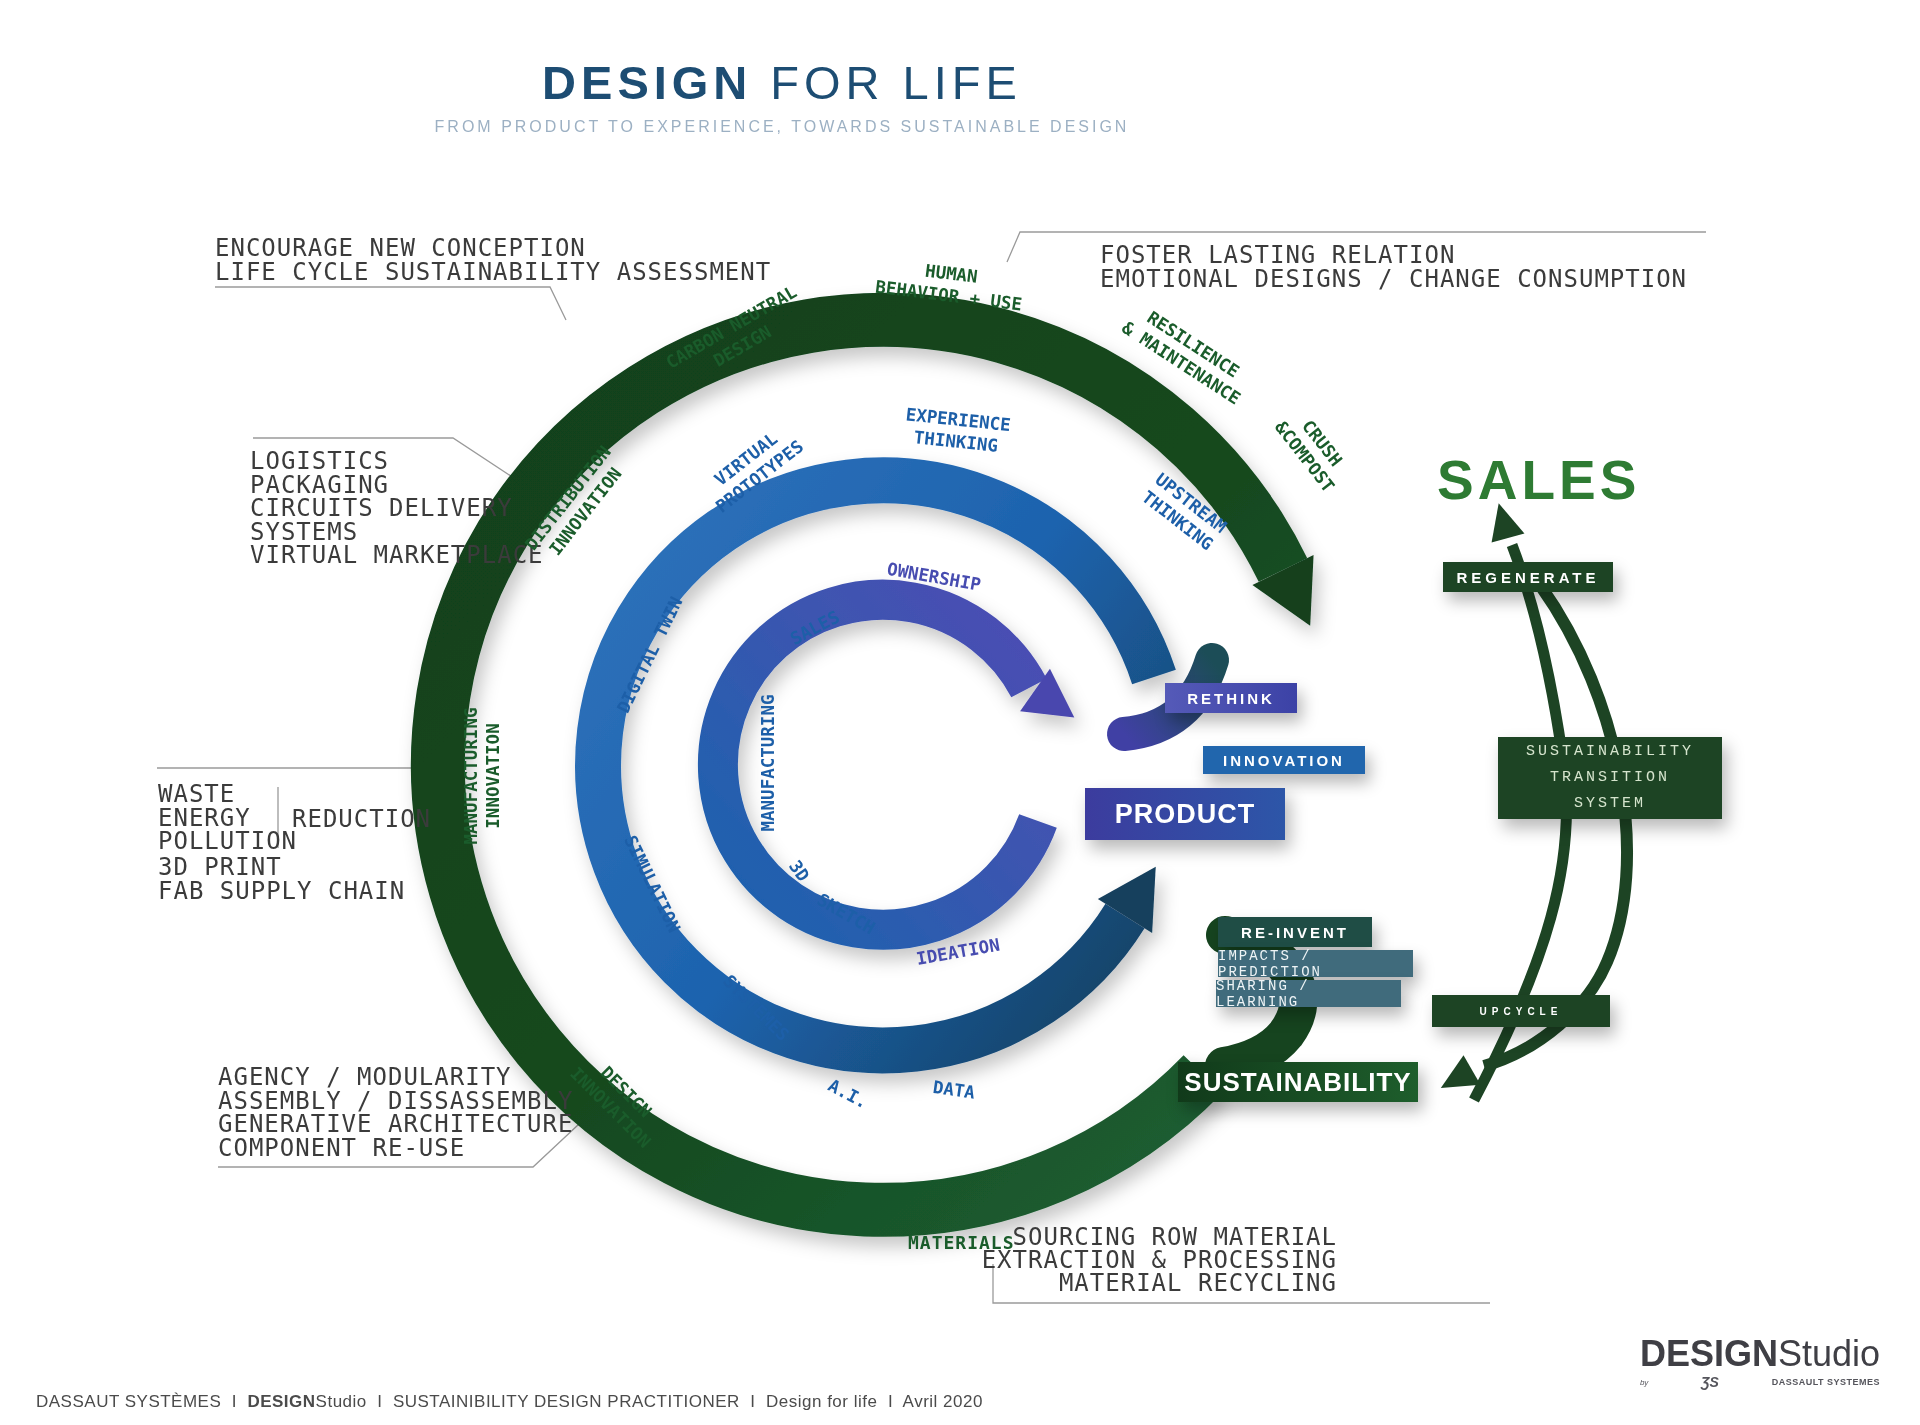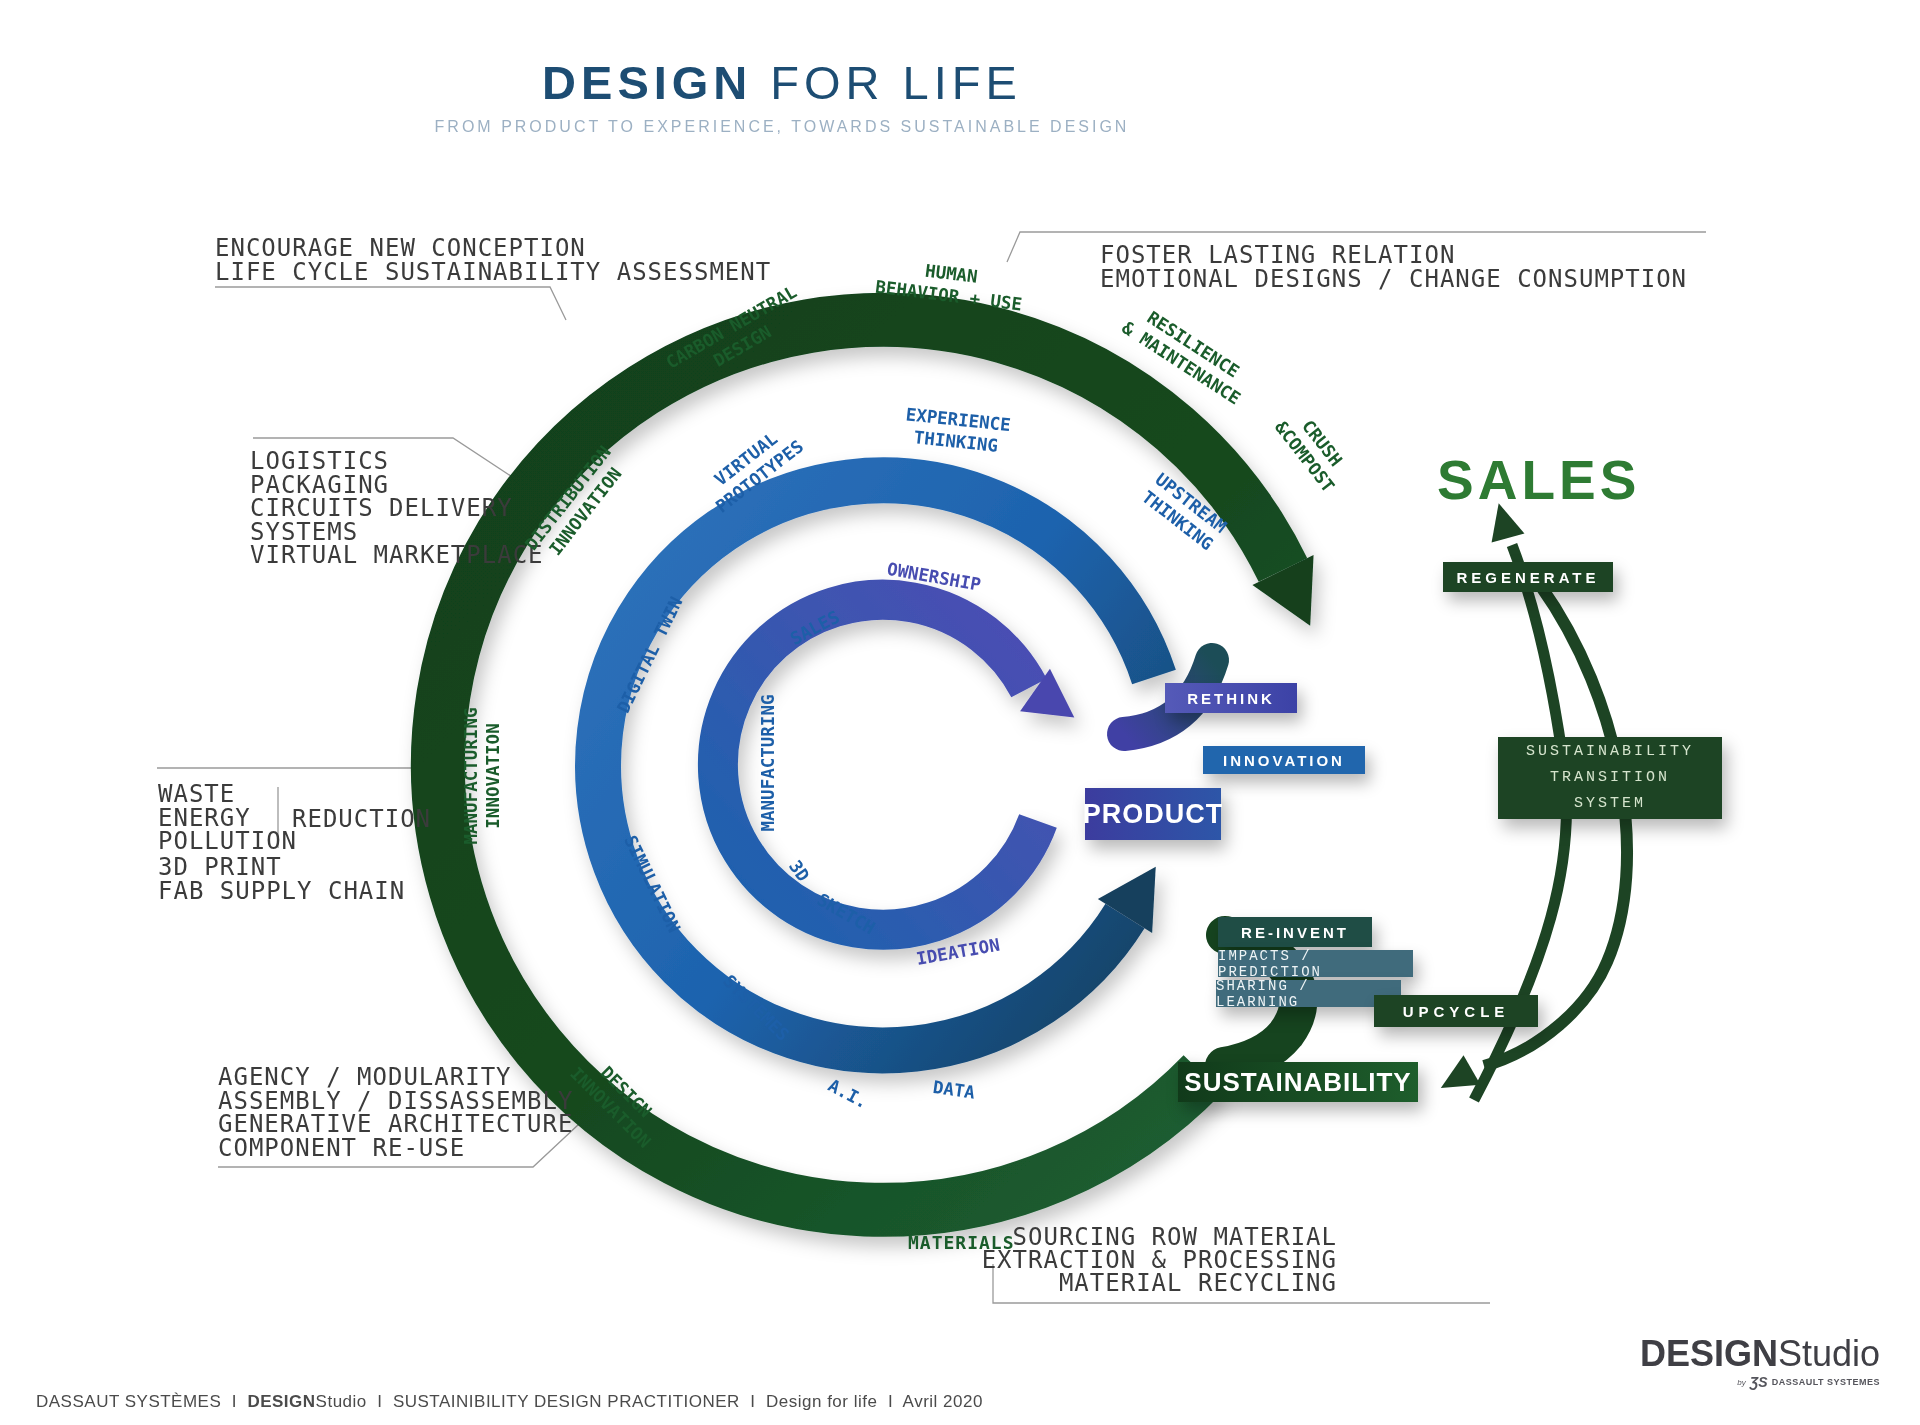--- a/index.html
+++ b/index.html
@@ -25,48 +25,48 @@
        transform:translate(-50%,-50%) rotate(var(--r,0deg))}
   .g{color:var(--greenText)} .b{color:var(--blueText)} .i{color:var(--indigoText)}
   .box{position:absolute;z-index:5;display:flex;align-items:center;justify-content:center;
        color:#fff;font-weight:bold;box-shadow:5px 9px 16px rgba(0,0,0,.28);
        font-family:"Liberation Sans",sans-serif}
   .box.mono{font-family:"Liberation Mono",monospace;font-weight:normal}
   .bx-rethink{left:1165px;top:683px;width:132px;height:30px;font-size:15px;letter-spacing:3px;
        background:linear-gradient(90deg,#555ab8,#3c42a6)}
   .bx-innovation{left:1203px;top:746px;width:162px;height:28px;font-size:15px;letter-spacing:3px;
        background:var(--blueBox)}
-  .bx-product{left:1085px;top:788px;width:136px;height:52px;font-size:27px;letter-spacing:1px;
+  .bx-product{left:1085px;top:788px;width:200px;height:52px;font-size:27px;letter-spacing:1px;
        background:linear-gradient(90deg,#3c3c9e,#2d56a8)}
   .bx-reinvent{left:1218px;top:917px;width:154px;height:30px;font-size:15px;letter-spacing:3px;
        background:var(--tealBox)}
   .bx-impacts{left:1218px;top:950px;width:195px;height:27px;font-size:14px;letter-spacing:2px;
        background:var(--steelBox);color:#eef4f6}
   .bx-sharing{left:1216px;top:980px;width:185px;height:27px;font-size:14px;letter-spacing:2px;
        background:var(--steelBox);color:#eef4f6}
   .bx-sustainability{left:1178px;top:1062px;width:240px;height:40px;font-size:26px;letter-spacing:1px;
        background:linear-gradient(90deg,#113a1a,#1e5e2c)}
   .bx-regenerate{left:1443px;top:562px;width:170px;height:30px;font-size:15px;letter-spacing:4px;
        background:var(--dkgreen)}
-  .bx-upcycle{left:1374px;top:995px;width:164px;height:32px;font-size:15px;letter-spacing:5px;
+  .bx-upcycle{left:1432px;top:995px;width:178px;height:32px;font-size:10px;letter-spacing:5px;
        background:var(--dkgreen)}
   .bx-sts{left:1498px;top:737px;width:224px;height:82px;font-size:15px;letter-spacing:3px;
        background:var(--dkgreen);color:#d5e4cd;line-height:1.72;white-space:pre-line;text-align:center}
   .life{position:absolute;left:1437px;top:448px;z-index:4;color:var(--lifeGreen);
        font-size:55px;font-weight:800;letter-spacing:4px}
   .materials{position:absolute;left:908px;top:1232px;z-index:4;color:var(--greenText);
        font-family:"DejaVu Sans Mono","Liberation Mono",monospace;font-weight:bold;font-size:18px;letter-spacing:1px}
   .footer{position:absolute;left:36px;top:1392px;z-index:4;color:var(--footerGray);
        font-size:17px;letter-spacing:.5px;white-space:pre}
   .footer .fb{font-weight:bold}
   .logo{position:absolute;right:40px;top:1336px;z-index:4;text-align:right;color:#3f3f45}
   .logo-main{font-size:36px;line-height:1}
   .logo-main .ld{font-weight:800}
   .logo-main .ls{font-weight:400}
-  .logo-sub{display:flex;justify-content:flex-end;align-items:center;gap:4px;margin-top:2px;
+  .logo-sub{display:flex;justify-content:space-between;align-items:center;gap:4px;margin-top:2px;
        font-size:9px;color:#55555c}
   .logo-sub .mk{font-size:14px;font-weight:800;font-style:italic}
   .logo-sub .co{font-size:9px;font-weight:bold;letter-spacing:.5px}
   .logo-sub .by{font-size:8px;font-style:italic}
 </style>
 </head>
 <body>
 
 <svg class="canvas" width="1920" height="1425" viewBox="0 0 1920 1425">
   <defs>

